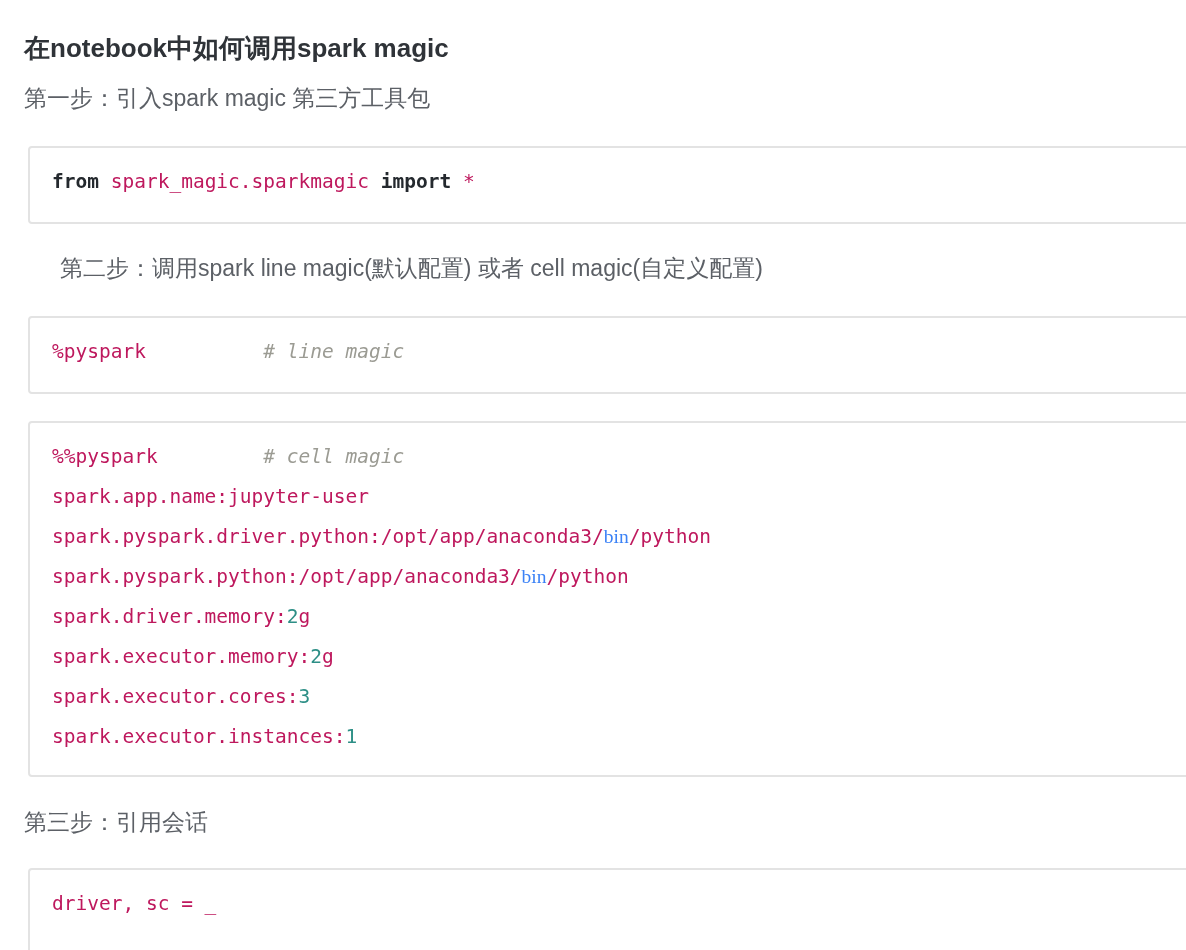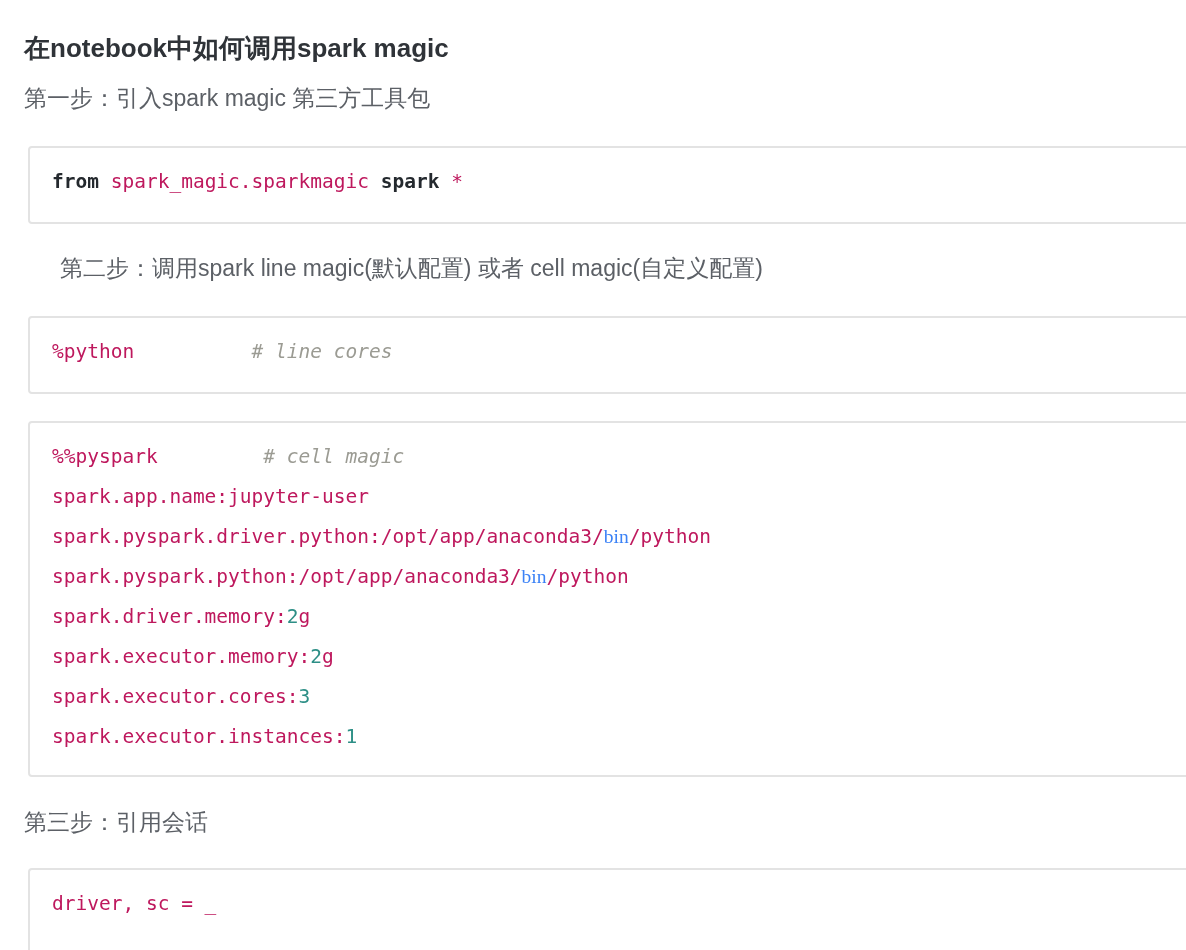--- a/index.html
+++ b/index.html
@@ -80,25 +80,25 @@
 </style>
 </head>
 <body>
 
 <div class="page">
 
   <h1 class="doc-title">在notebook中如何调用spark magic</h1>
 
   <div class="step-heading step-1">第一步：引入spark magic 第三方工具包</div>
 
-  <div class="code-block cb-1"><span class="code-line"><span class="tok-kw">from</span><span class="tok-plain"> spark_magic.sparkmagic </span><span class="tok-kw">spark</span><span class="tok-plain"> *</span></span></div>
+  <div class="code-block cb-1"><span class="code-line"><span class="tok-kw">from</span><span class="tok-plain"> spark_magic.sparkmagic </span><span class="tok-kw">import</span><span class="tok-plain"> *</span></span></div>
 
   <div class="step-heading step-2">第二步：调用spark line magic(默认配置) 或者 cell magic(自定义配置)</div>
 
-  <div class="code-block cb-2"><span class="code-line"><span class="tok-plain">%python</span><span class="tok-plain">          </span><span class="tok-comment"># line cores</span></span></div>
+  <div class="code-block cb-2"><span class="code-line"><span class="tok-plain">%pyspark</span><span class="tok-plain">          </span><span class="tok-comment"># line magic</span></span></div>
 
   <div class="code-block cb-3"><span class="code-line"><span class="tok-plain">%%pyspark</span><span class="tok-plain">         </span><span class="tok-comment"># cell magic</span></span><span class="code-line"><span class="tok-plain">spark.app.name:jupyter-user</span></span><span class="code-line"><span class="tok-plain">spark.pyspark.driver.python:/opt/app/anaconda3/</span><span class="tok-blue">bin</span><span class="tok-plain">/python</span></span><span class="code-line"><span class="tok-plain">spark.pyspark.python:/opt/app/anaconda3/</span><span class="tok-blue">bin</span><span class="tok-plain">/python</span></span><span class="code-line"><span class="tok-plain">spark.driver.memory:</span><span class="tok-num">2</span><span class="tok-plain">g</span></span><span class="code-line"><span class="tok-plain">spark.executor.memory:</span><span class="tok-num">2</span><span class="tok-plain">g</span></span><span class="code-line"><span class="tok-plain">spark.executor.cores:</span><span class="tok-num">3</span></span><span class="code-line"><span class="tok-plain">spark.executor.instances:</span><span class="tok-num">1</span></span></div>
 
   <div class="step-heading step-3">第三步：引用会话</div>
 
   <div class="code-block cb-4"><span class="code-line"><span class="tok-plain">driver, sc = _</span></span></div>
 
 </div>
 
 </body></html>

